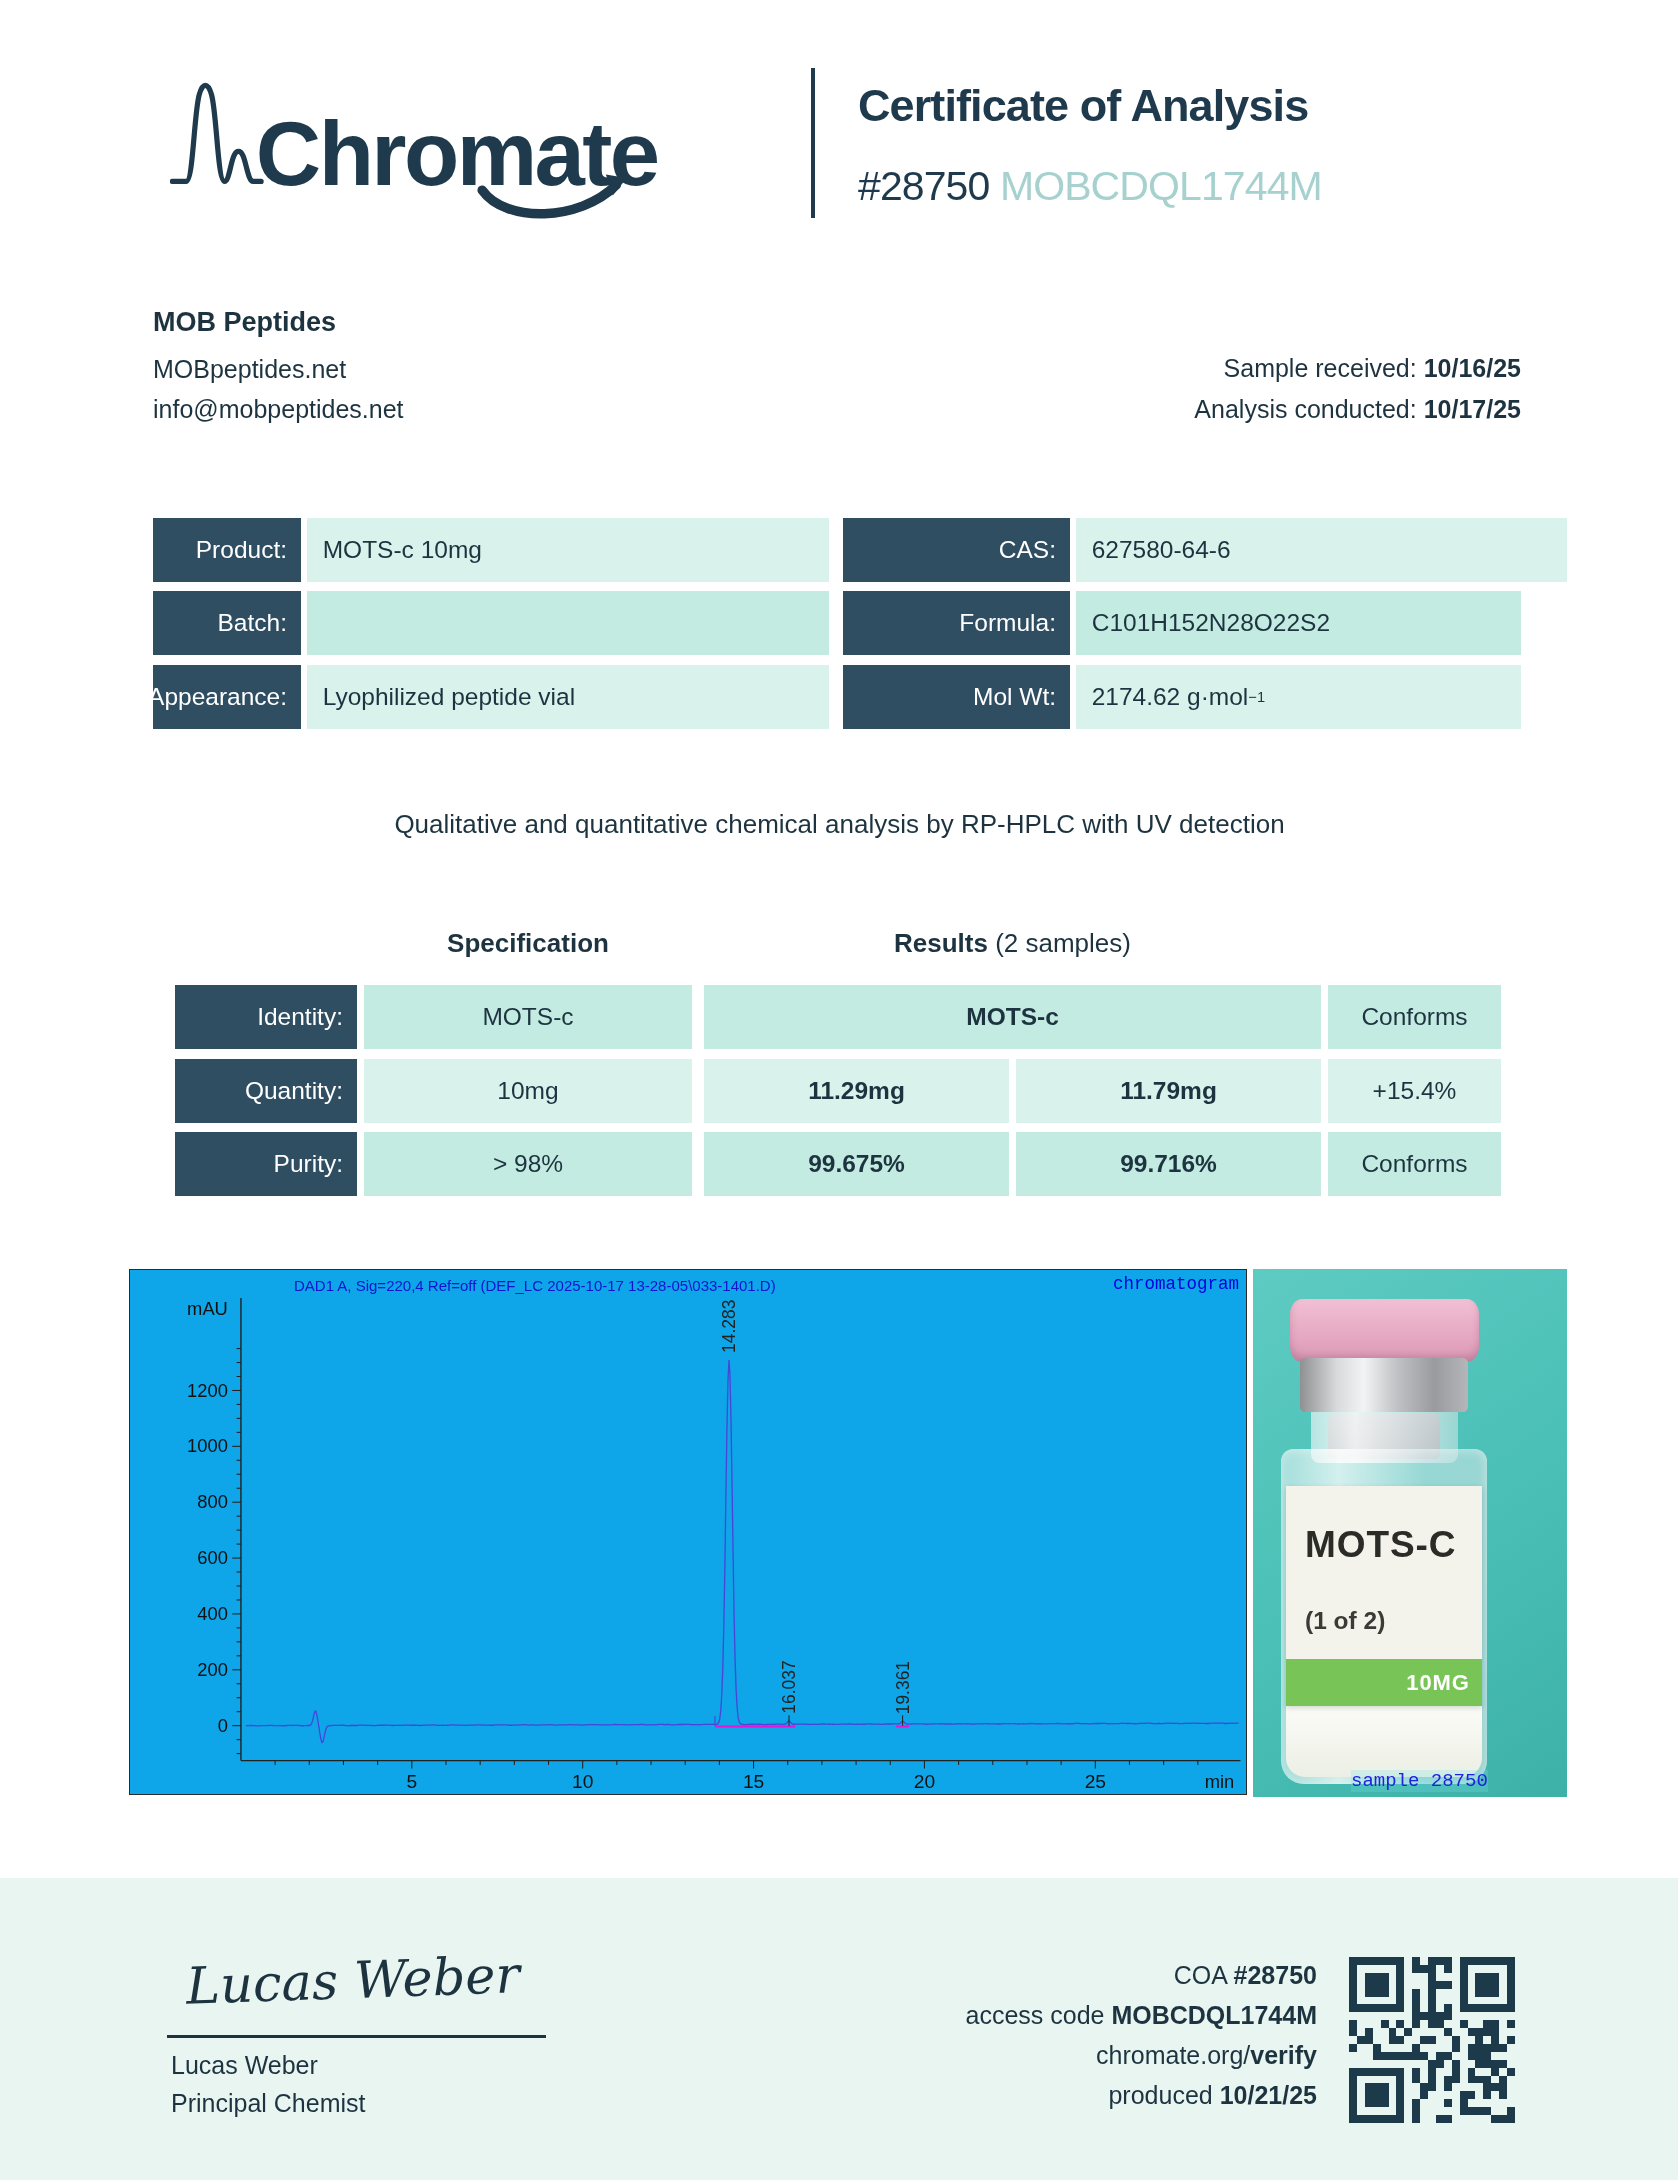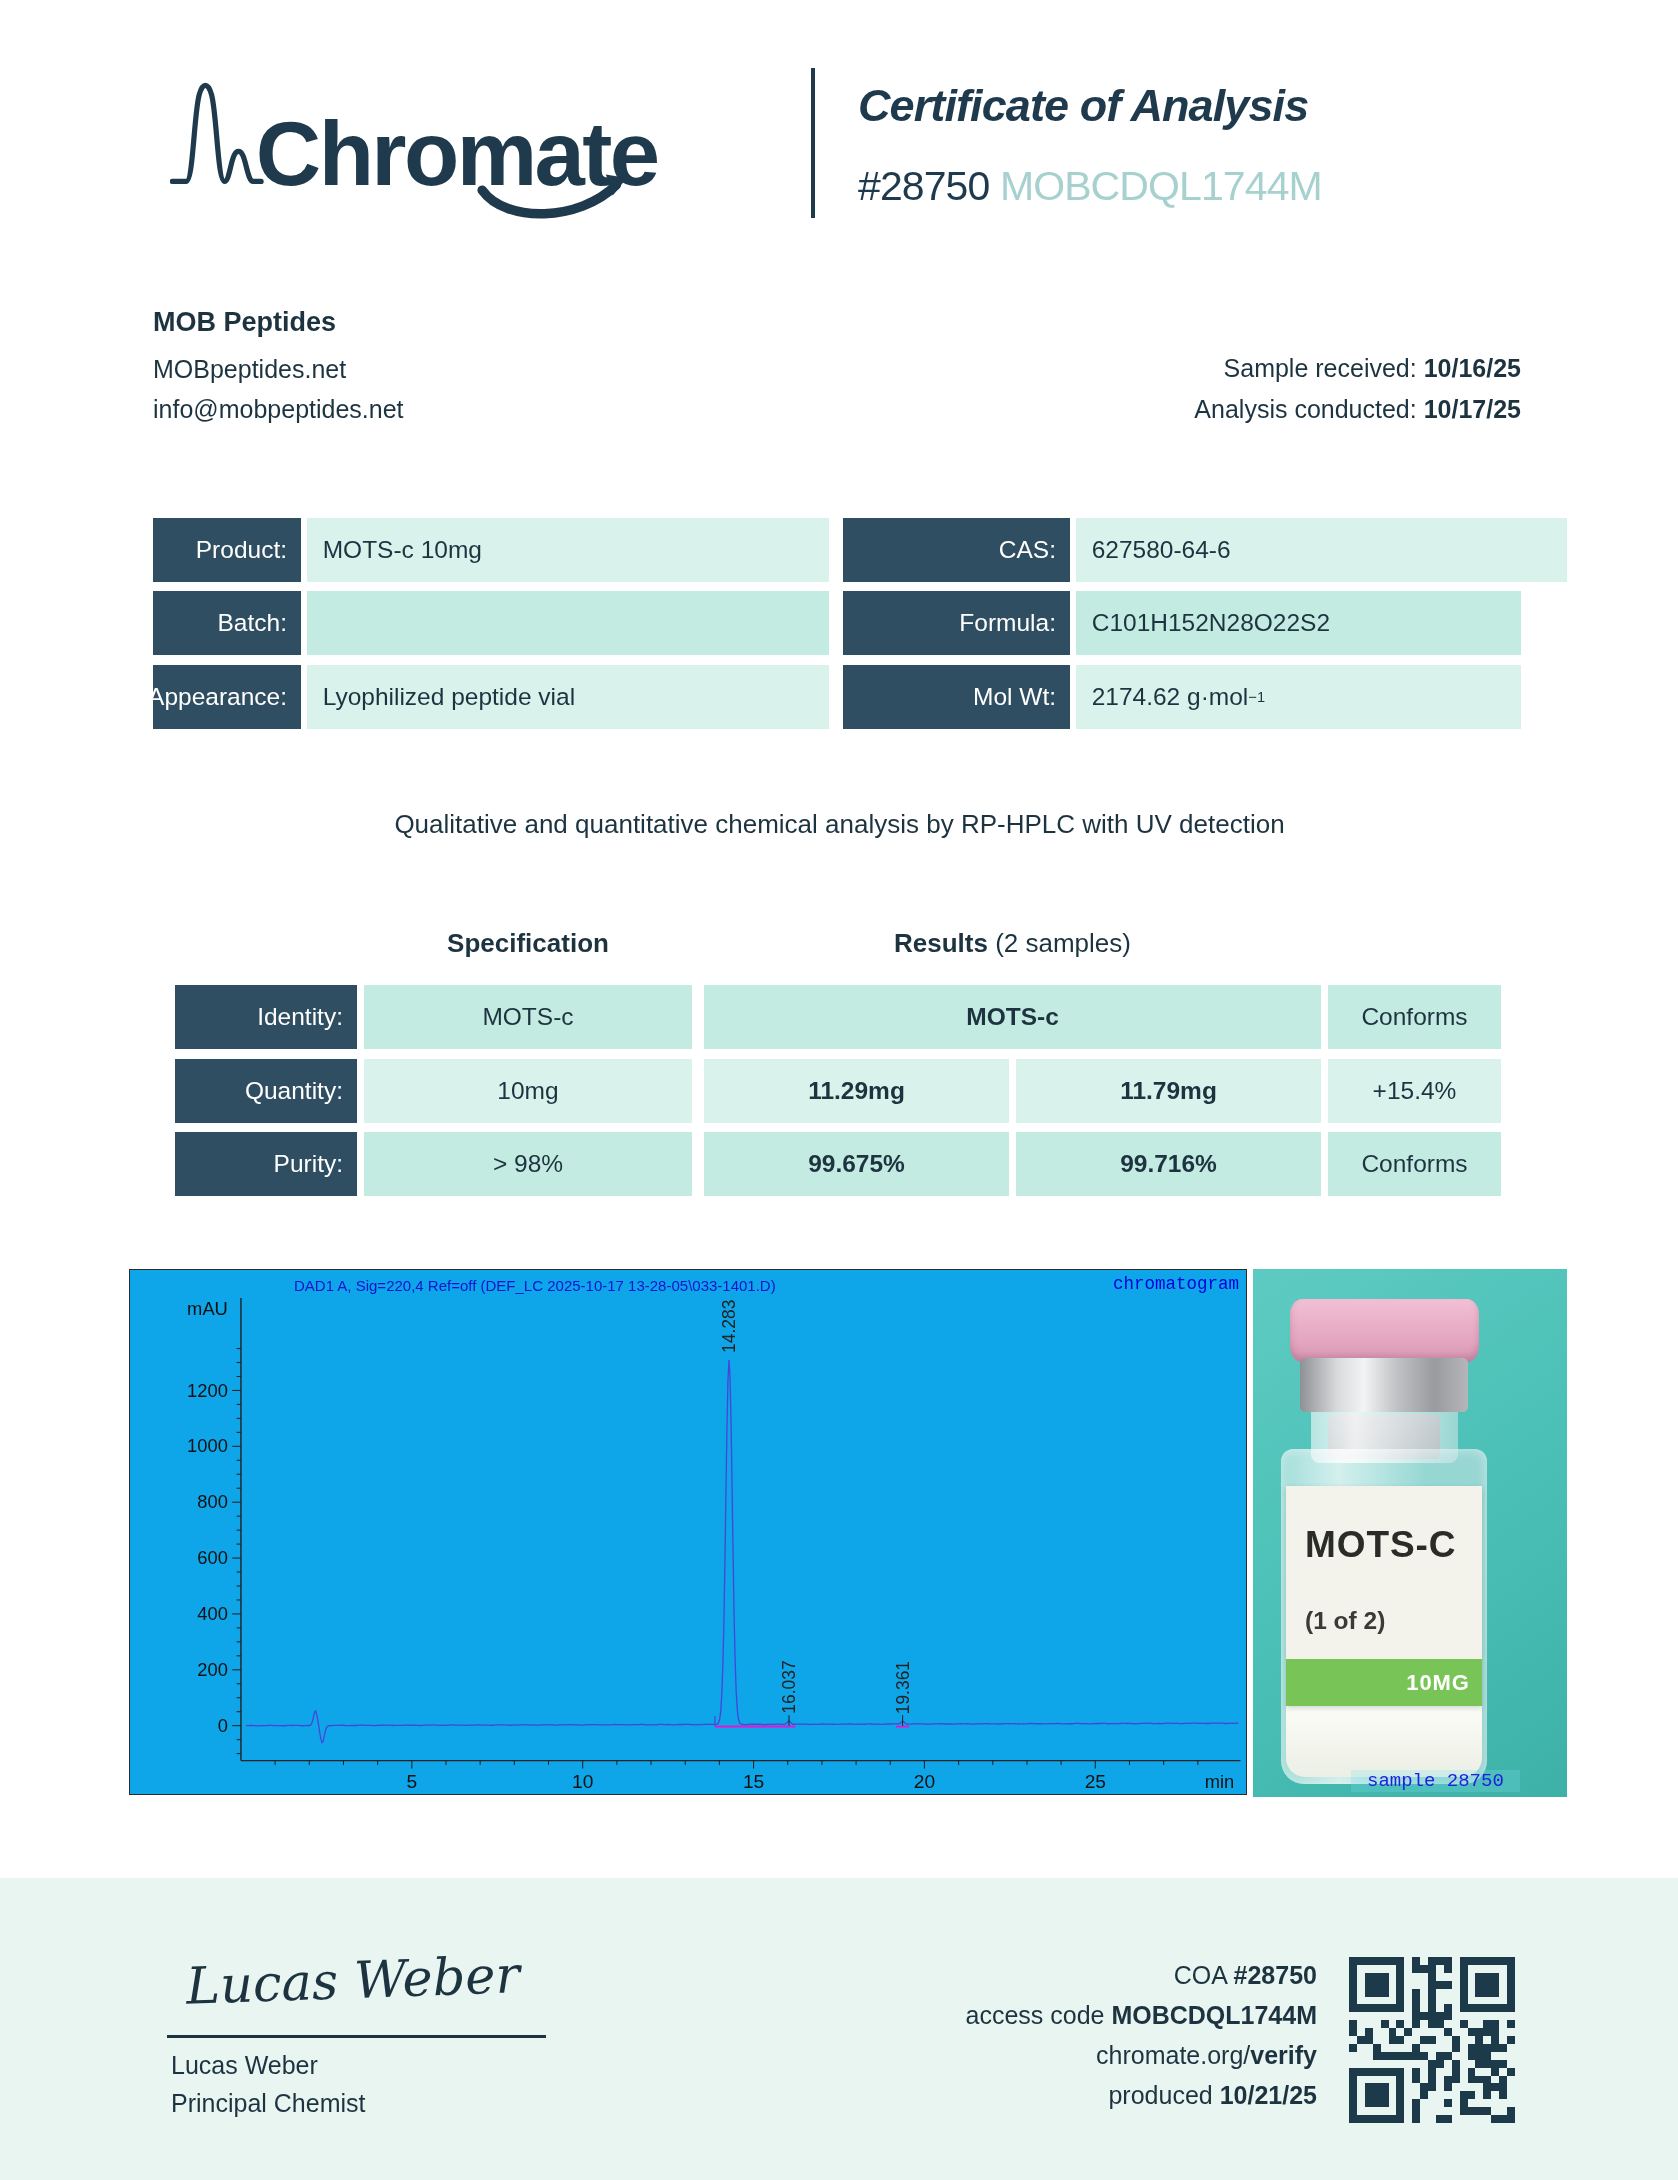--- a/index.html
+++ b/index.html
@@ -47,21 +47,21 @@
   .cap{background:linear-gradient(#f2c0d4 0%,#e5a8c2 60%,#d898b4 100%);border-radius:12.2px/15.7px;box-shadow:inset 0 -5.2px 7px rgba(150,80,110,.35);}
   .crimp{background:linear-gradient(90deg,#8f9093 0%,#d9dadc 22%,#f2f3f4 38%,#c0c1c4 58%,#9a9b9e 80%,#b5b6b9 100%);border-radius:5.2px;}
   .neckglass{background:linear-gradient(90deg,rgba(235,245,246,.65),rgba(255,255,255,.85) 30%,rgba(215,230,232,.55));border-radius:0 0 8.7px 8.7px;}
   .stopper{background:linear-gradient(#9aa0a5,#7c8287);border-radius:5.2px;}
   .vialbody{background:linear-gradient(90deg,rgba(228,242,243,.55),rgba(255,255,255,.75) 28%,rgba(222,238,240,.5) 70%,rgba(205,228,230,.6));border-radius:12.2px 12.2px 23px 23px;box-shadow:inset 0 0 12.2px rgba(255,255,255,.5);}
   .viallabel{background:#f3f3ec;box-shadow:0 1.7px 5.2px rgba(0,60,55,.18);}
   .vialname{font-size:37px;font-weight:bold;color:#2b2b28;letter-spacing:0.9px;}
   .vialcount{font-size:24.5px;font-weight:bold;color:#3a3a36;}
   .vialband{background:#79c457;color:#ffffff;font-weight:bold;font-size:22px;display:flex;align-items:center;justify-content:flex-end;padding-right:12.2px;box-sizing:border-box;letter-spacing:0.9px;}
   .powder{background:linear-gradient(#fcfcf7,#ecefe5);border-radius:0 0 19px 19px;}
-  .sample-tag{font-family:"Liberation Mono",monospace;font-size:19px;color:#2121dd;background:rgba(120,225,235,.25);padding:0 16px;}
+  .sample-tag{font-family:"Liberation Mono",monospace;font-size:19px;color:#2121dd;background:rgba(120,225,235,.25);padding:0 0;}
   
   .footer{background:var(--foot);}
   .sig{font-family:"DejaVu Serif",serif;font-style:italic;font-size:51px;color:var(--ink);transform:rotate(-2deg);text-align:center;}
   .sigline{background:var(--ink);height:2.6px;}
   .sigtext{font-size:25px;}
   .verify{font-size:25px;text-align:right;line-height:40px;}
   sup{font-size:0.6em;}
 </style>
 </head>
 <body>
@@ -70,21 +70,21 @@
 
   <svg class="abs" style="left:170px;top:77px;" width="493" height="148" viewBox="0 0 565 170">
     <path d="M2 120 H18 C26 120 27 40 33 20 C37 6 43 6 47 20 C53 40 54 120 62 120 C67 120 69 98 73 90 C76 84 80 84 83 90 C87 98 89 120 95 120 H104" fill="none" stroke="#1e3a4c" stroke-width="6" stroke-linecap="round"></path>
     <text x="98" y="124" font-family="Liberation Sans, sans-serif" font-weight="bold" font-size="104" letter-spacing="-3" fill="#1e3a4c">Chromate</text>
     <path d="M358 130 C385 168 470 166 512 124" fill="none" stroke="#1e3a4c" stroke-width="11" stroke-linecap="round"></path>
     <path d="M500 112 L524 116 L508 136 Z" fill="#1e3a4c"></path>
   </svg>
 
   <div class="abs divider" style="left:811px;top:68px;height:150px;"></div>
 
-  <div class="abs coa-title" style="left:858px;top:80px;font-style:italic;">Certificate of Analysis</div>
+  <div class="abs coa-title" style="left:858px;top:80px;">Certificate of Analysis</div>
   <div class="abs coa-sub" style="left:858px;top:141px;">
     <span>#28750</span>
     <span class="code">MOBCDQL1744M</span>
   </div>
 
   <div class="abs client-name" style="left:153px;top:307px;">MOB Peptides</div>
   <div class="abs client-line" style="left:153px;top:355px;">MOBpeptides.net</div>
   <div class="abs client-line" style="left:153px;top:395px;">info@mobpeptides.net</div>
 
   <div class="abs dates" style="right:158px;top:348px;">

